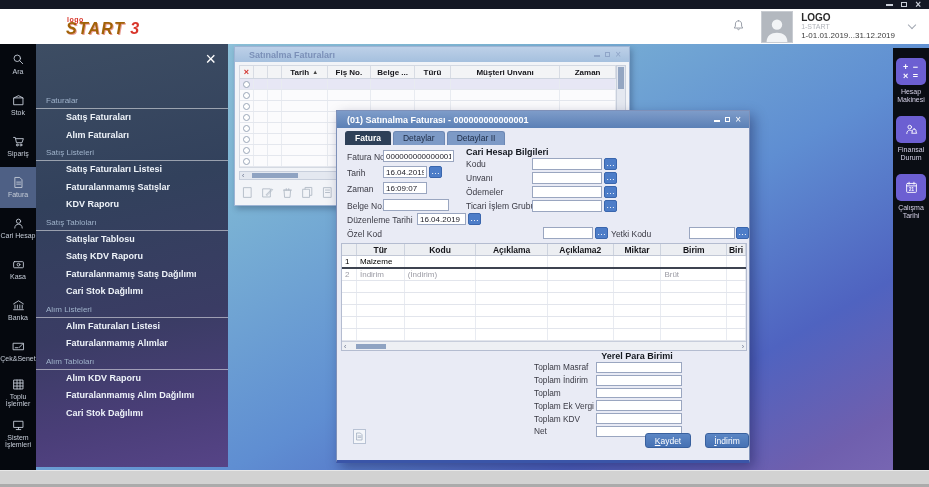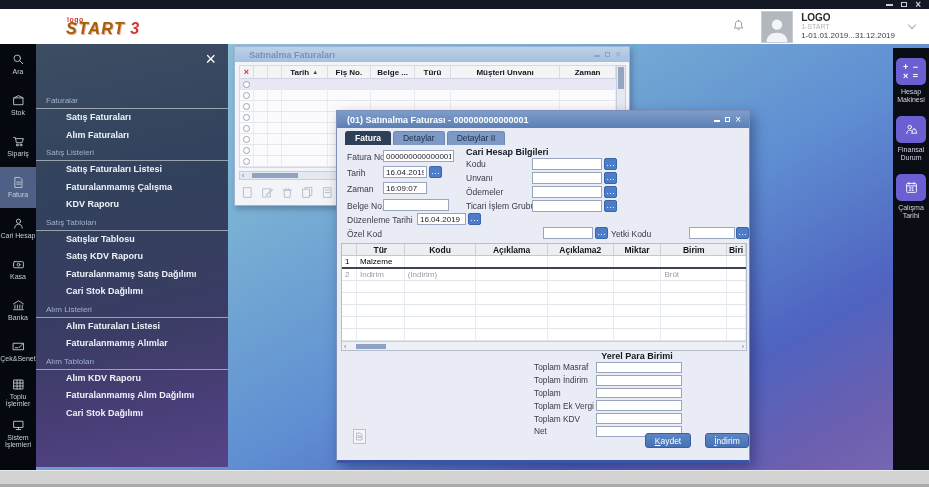--- a/index.html
+++ b/index.html
@@ -250,21 +250,21 @@
   <div class="menu">
     <span class="menu-close">×</span>
     <div id="menu-groups">
         <div class="menu-sec">Faturalar</div>
         <div class="menu-hr"></div>
         <div class="menu-item">Satış Faturaları</div>
         <div class="menu-item">Alım Faturaları</div>
         <div class="menu-sec">Satış Listeleri</div>
         <div class="menu-hr"></div>
         <div class="menu-item">Satış Faturaları Listesi</div>
-        <div class="menu-item">Faturalanmamış Çalışma</div>
+        <div class="menu-item">Faturalanmamış Satışlar</div>
         <div class="menu-item">KDV Raporu</div>
         <div class="menu-sec">Satış Tabloları</div>
         <div class="menu-hr"></div>
         <div class="menu-item">Satışlar Tablosu</div>
         <div class="menu-item">Satış KDV Raporu</div>
         <div class="menu-item">Faturalanmamış Satış Dağılımı</div>
         <div class="menu-item">Cari Stok Dağılımı</div>
         <div class="menu-sec">Alım Listeleri</div>
         <div class="menu-hr"></div>
         <div class="menu-item">Alım Faturaları Listesi</div>

